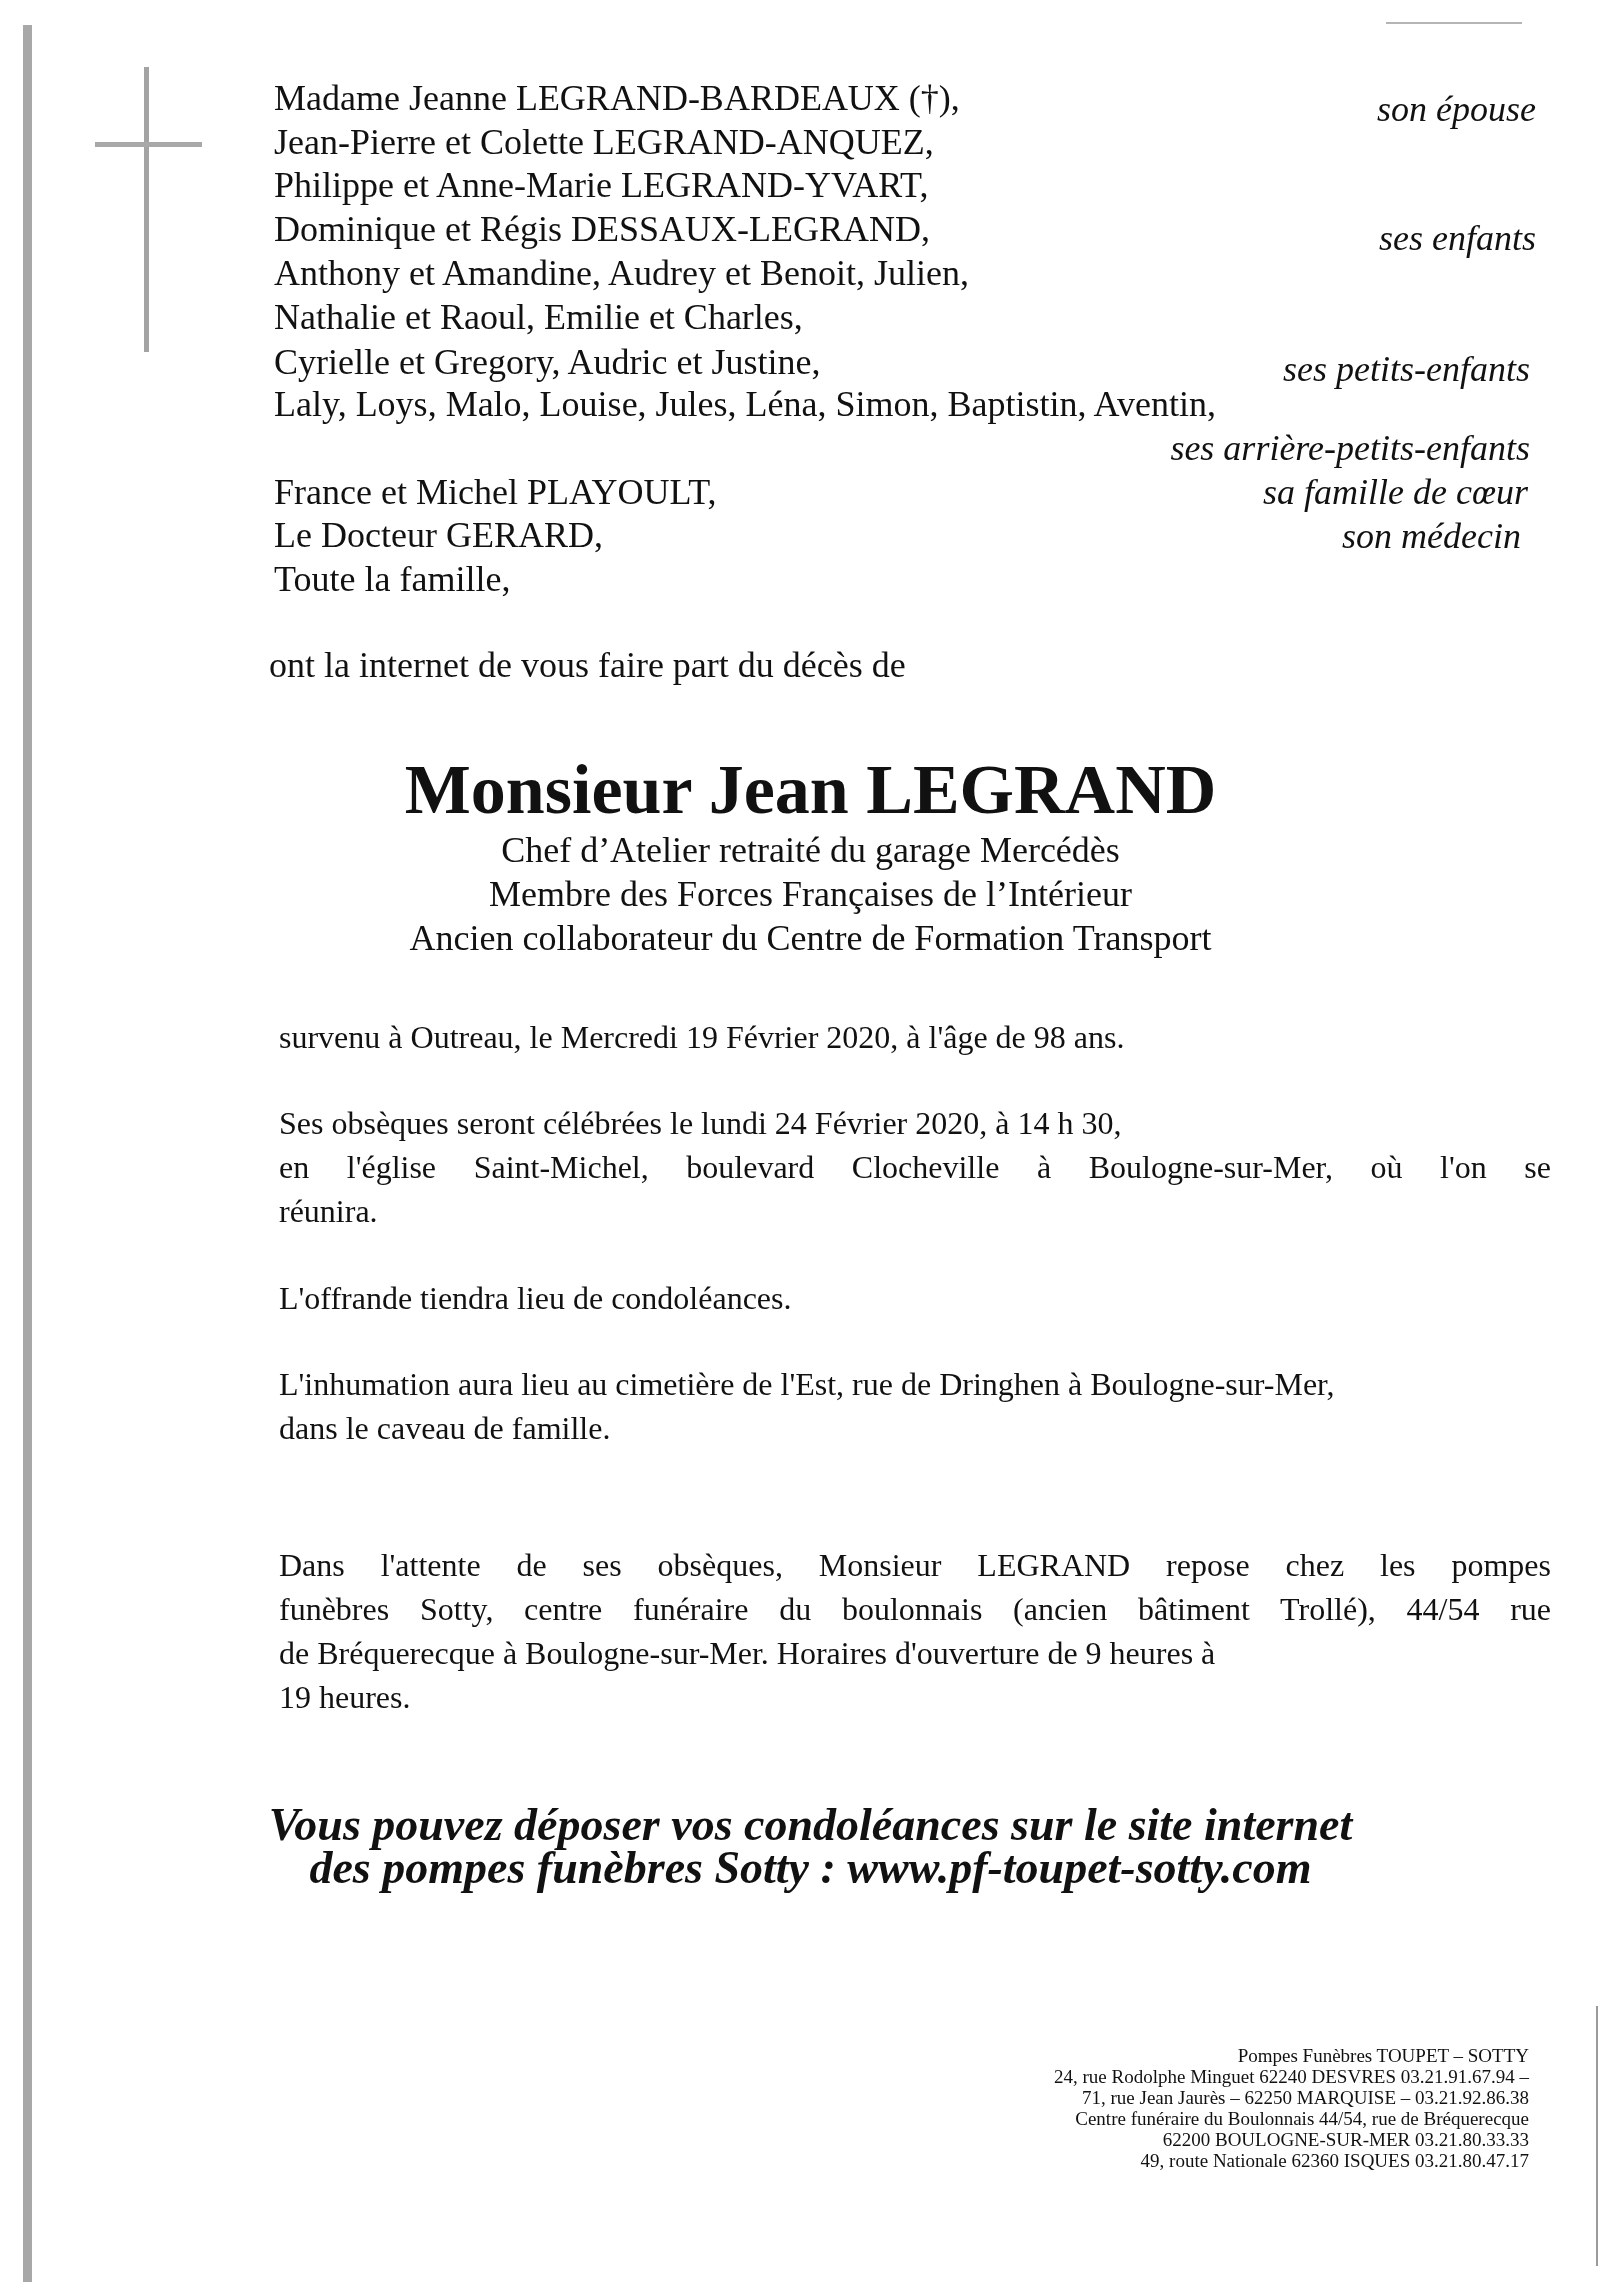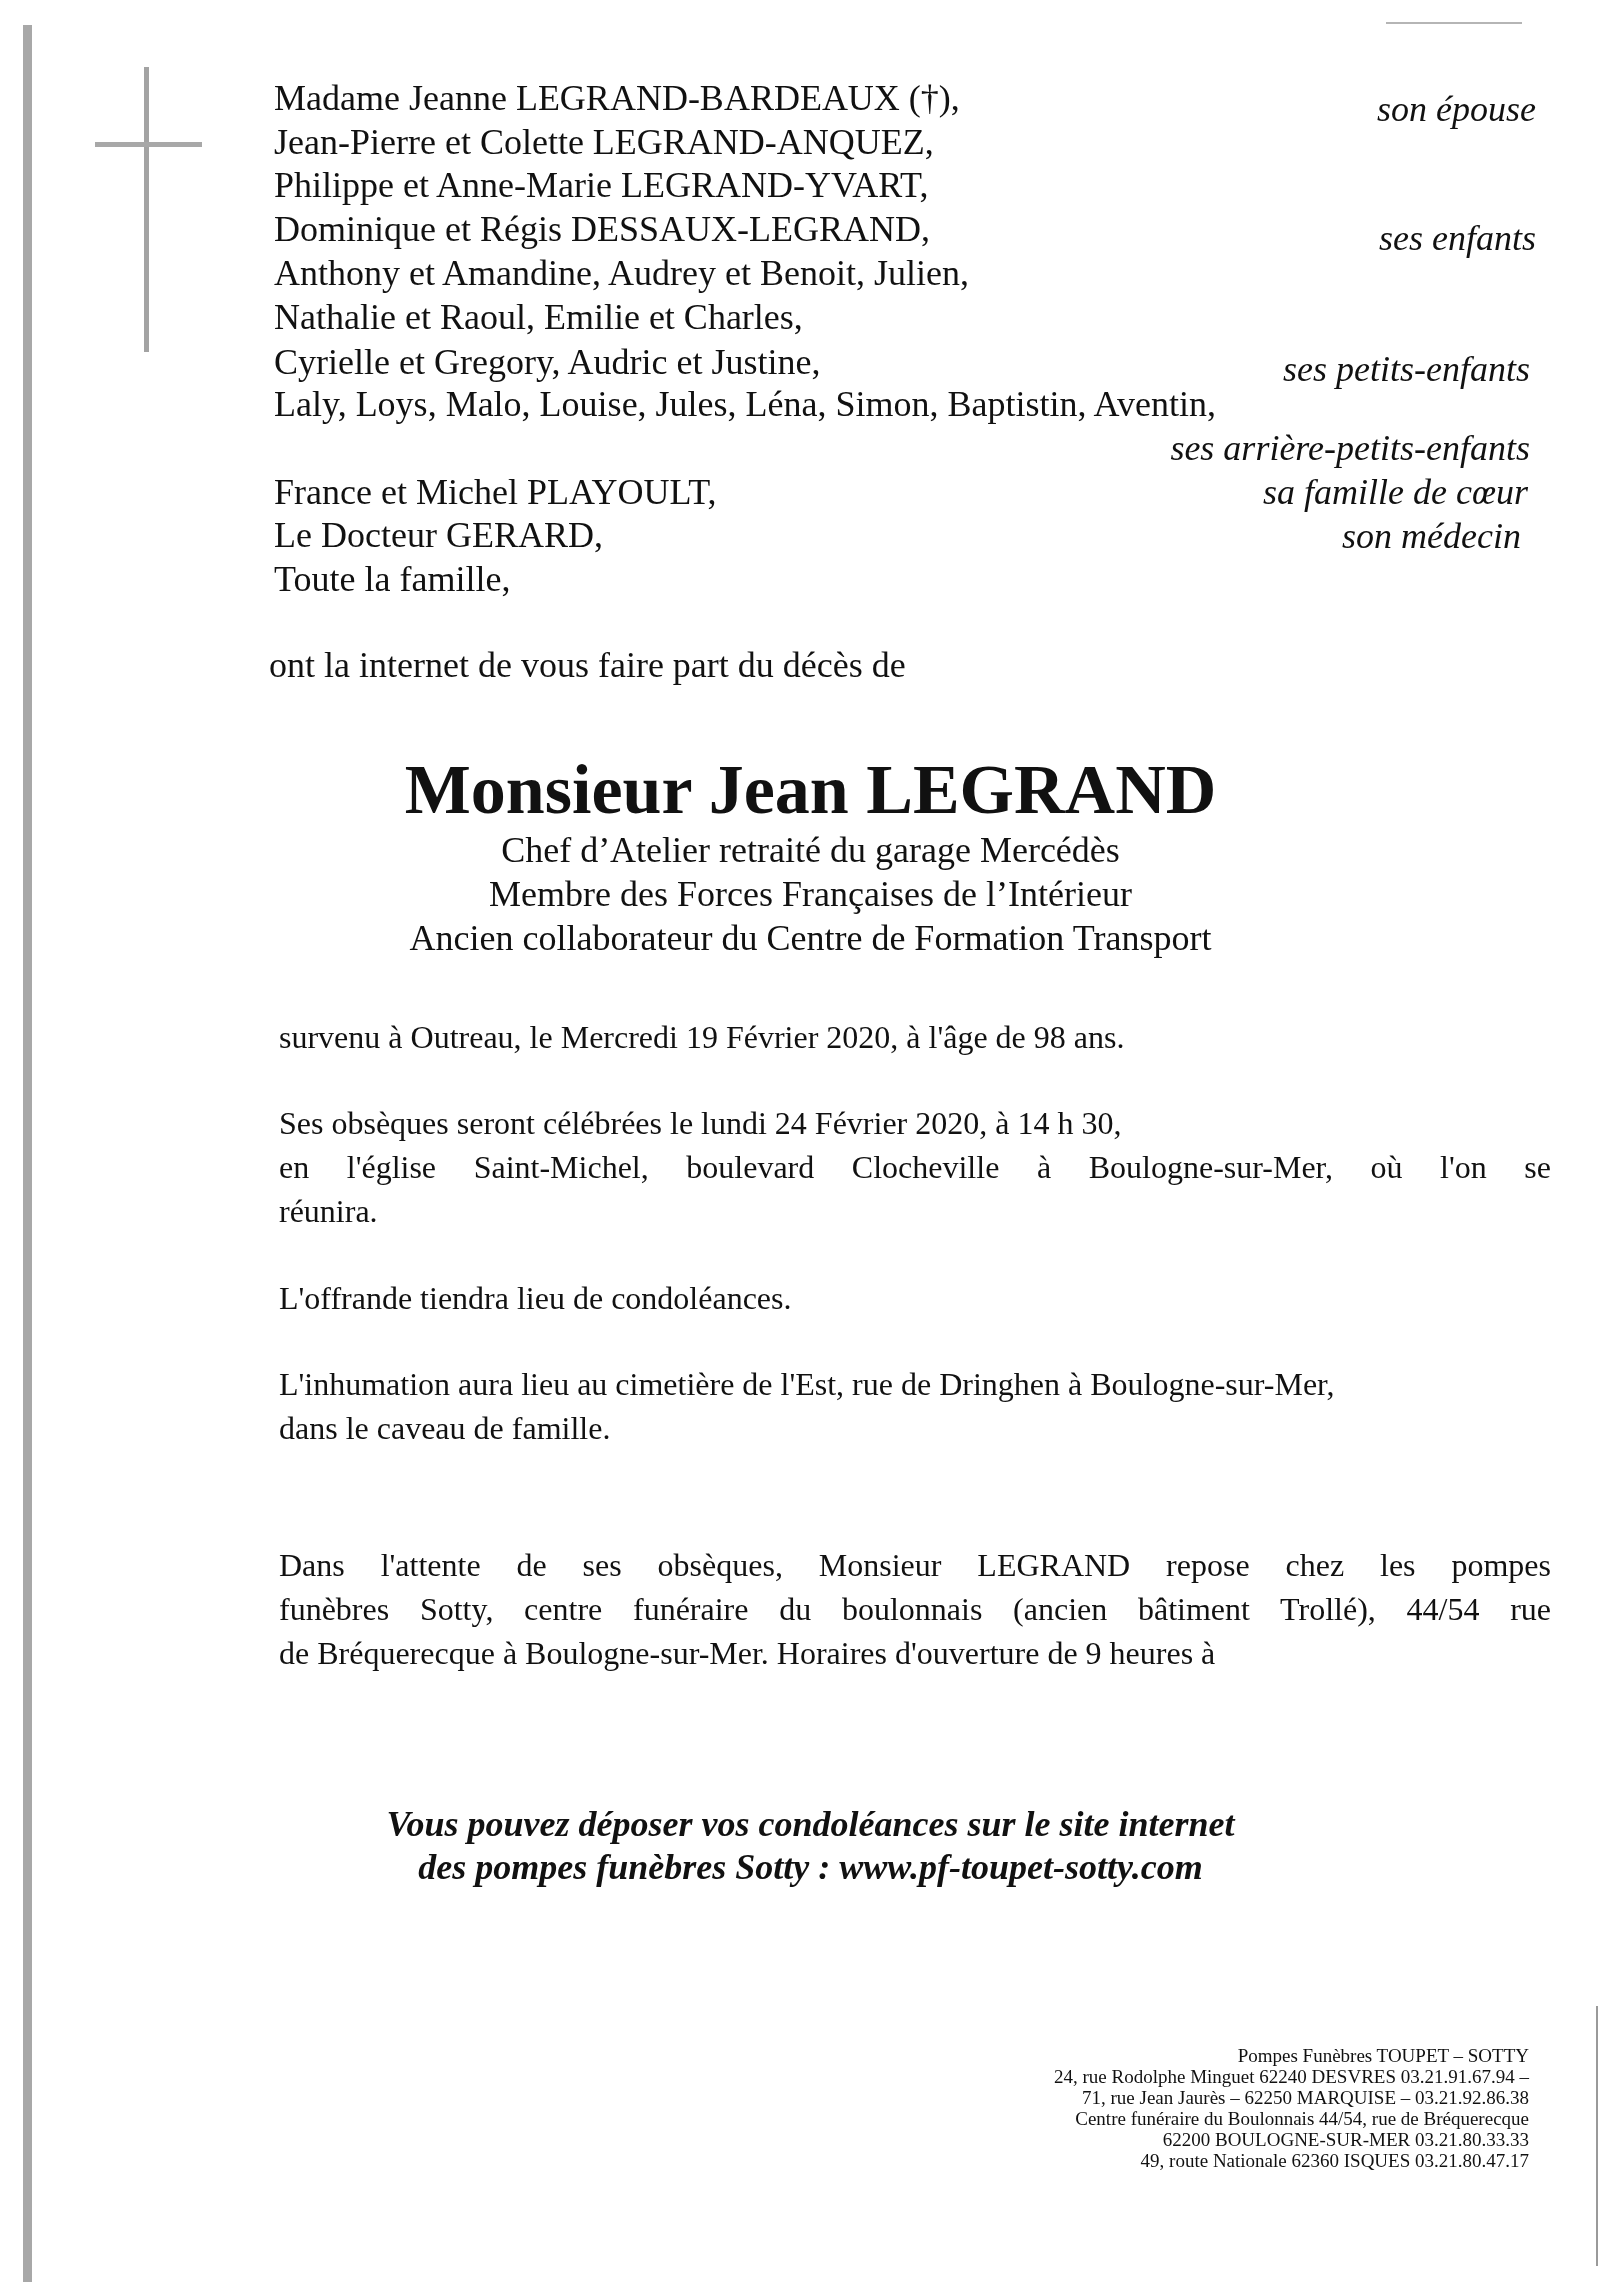--- a/index.html
+++ b/index.html
@@ -13,21 +13,21 @@
   .right-line { position:absolute; left:1596px; top:2006px; width:1.8px; height:260px; background:#9a9a9a; }
   .body-txt { font-size:36px; line-height:36px; }
   .rel { font-style:italic; font-size:36px; line-height:36px; right:85px; text-align:right; }
   .name-line { position:absolute; left:274px; font-size:36px; line-height:36px; white-space:nowrap; }
   .para { position:absolute; left:279px; width:1272px; font-size:32px; line-height:44px; }
   .para .ln { display:block; white-space:nowrap; }
   .para .just { text-align:justify; text-align-last:justify; white-space:normal; }
   .center-block { position:absolute; left:0; width:1621px; text-align:center; }
   .title { font-weight:bold; font-size:70px; line-height:70px; }
   .sub { font-size:36px; line-height:44px; }
-  .web { position:absolute; left:0; width:1621px; text-align:center; font-style:italic; font-weight:bold; font-size:36px; line-height:43px; }
+  .web { position:absolute; left:0; width:1621px; text-align:center; font-style:italic; font-weight:bold; font-size:46px; line-height:43px; }
   .footer { position:absolute; right:92px; top:2045px; text-align:right; font-size:19px; line-height:21px; }
   .footer div { white-space:nowrap; }
 </style>
 </head>
 <body>
 
 <div class="bar-left"></div>
 <div class="top-line"></div>
 <div class="right-line"></div>
 <div>
@@ -85,20 +85,21 @@
 
 <div class="para" style="top:1362px">
   <span class="ln">L'inhumation aura lieu au cimetière de l'Est, rue de Dringhen à Boulogne-sur-Mer,</span>
   <span class="ln">dans le caveau de famille.</span>
 </div>
 
 <div class="para" style="top:1543px">
   <span class="ln just">Dans l'attente de ses obsèques, Monsieur LEGRAND repose chez les pompes</span>
   <span class="ln just">funèbres Sotty, centre funéraire du boulonnais (ancien bâtiment Trollé), 44/54 rue</span>
   <span class="ln">de Bréquerecque à Boulogne-sur-Mer. Horaires d'ouverture de 9 heures à</span>
+  <span class="ln">19 heures.</span>
 </div>
 
 <div class="web" style="top:1803px">
   <div>Vous pouvez déposer vos condoléances sur le site internet</div>
   <div>des pompes funèbres Sotty : www.pf-toupet-sotty.com</div>
 </div>
 
 <div class="footer">
   <div>Pompes Funèbres TOUPET – SOTTY</div>
   <div>24, rue Rodolphe Minguet  62240 DESVRES  03.21.91.67.94 –</div>

